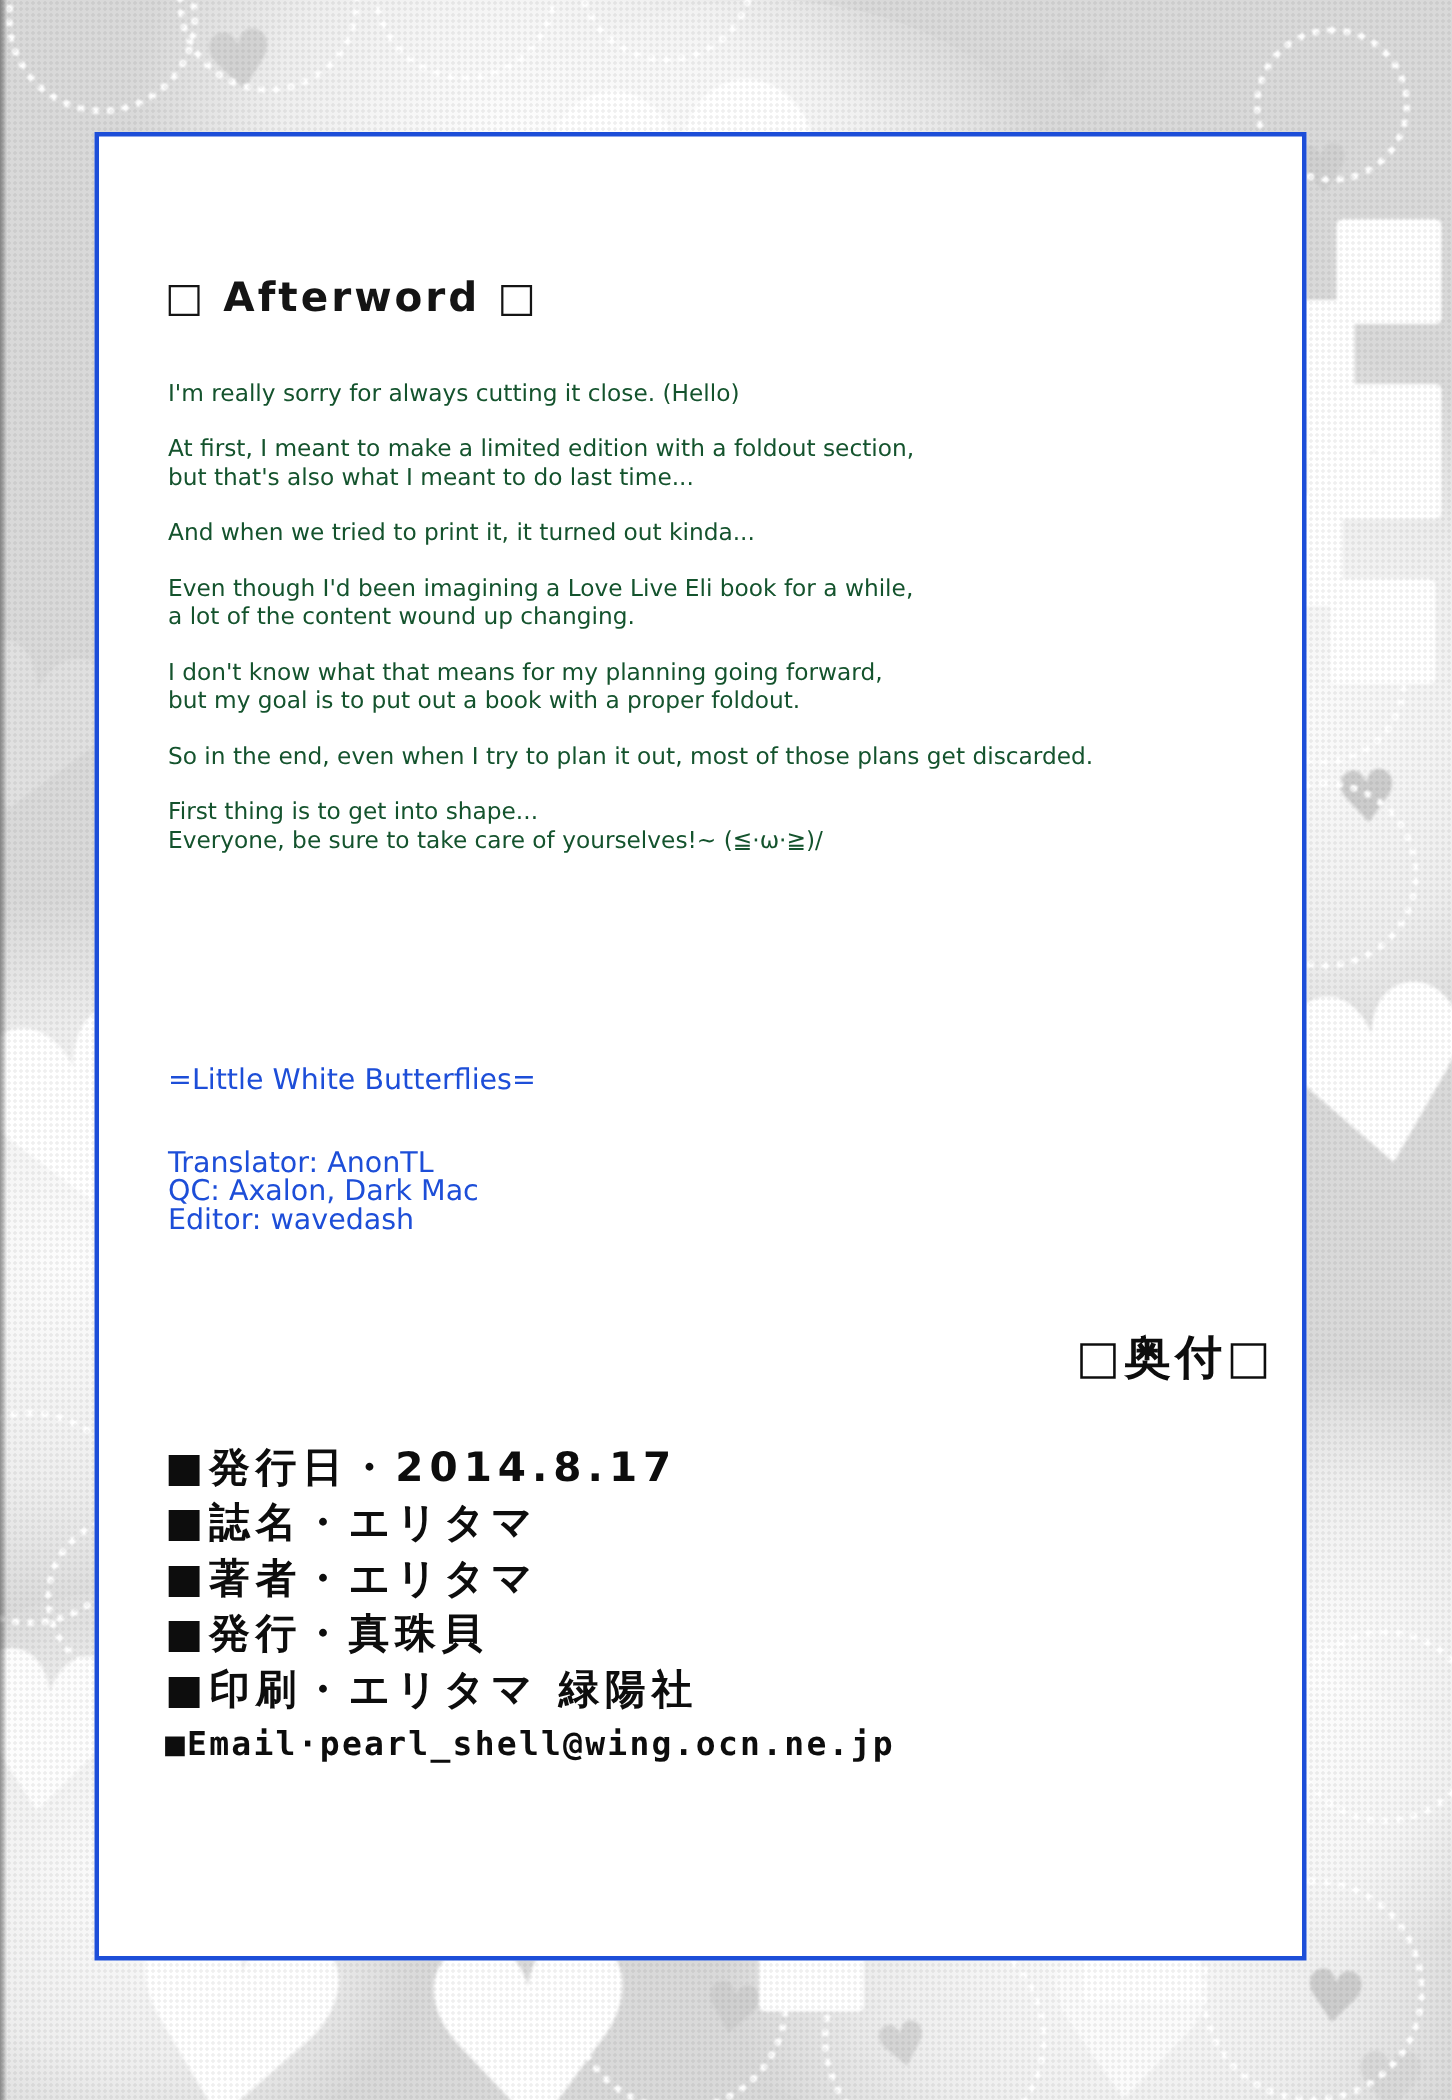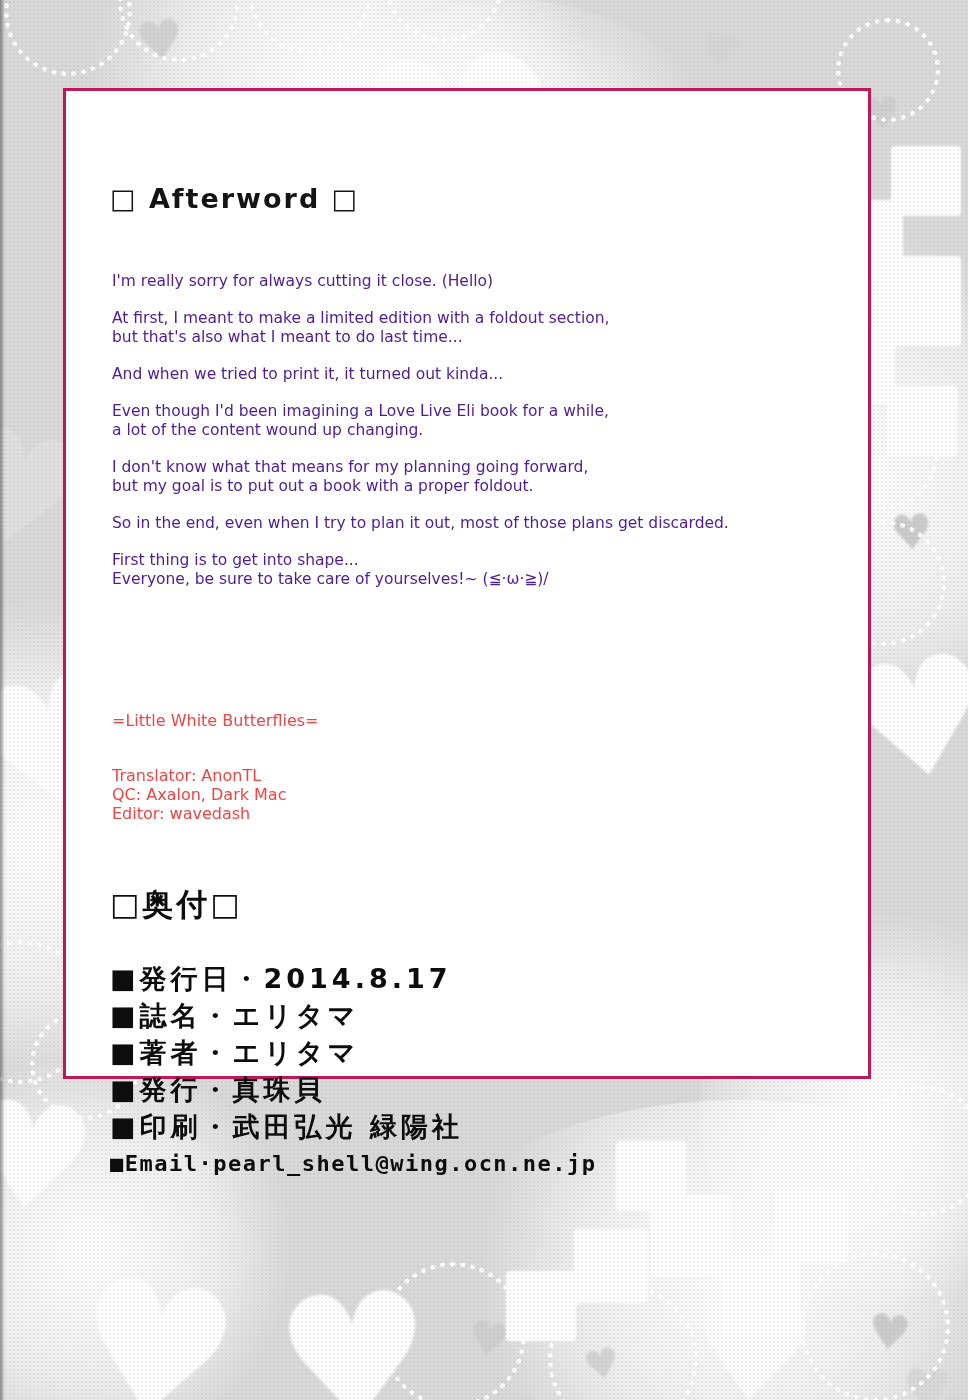--- a/index.html
+++ b/index.html
@@ -35,44 +35,45 @@
   }
   .puffs { position: absolute; z-index: 2; width: 2px; height: 2px; border-radius: 50%; filter: blur(1px); }
   .scan-edge {
     position: absolute; left: 0; top: 0; width: 5px; height: 100%; z-index: 6;
     background: linear-gradient(to right, rgba(45,45,45,0.5), rgba(45,45,45,0));
   }
 
   
   .page-box {
     position: absolute; left: 63px; top: 88px;
-    width: 808px; height: 991px;
+    width: 808px; height: 1219px;
     background: #ffffff;
-    border: 3px solid #be185d;
+    border: 3px solid #1d4ed8;
     z-index: 10;
   }
   .afterword-title {
     position: absolute; left: 44px; top: 92px;
     font-size: 27px; font-weight: bold; letter-spacing: 2px;
     color: #141414;
   }
   .afterword-body {
-    position: absolute; left: 46px; top: 181px; width: 730px;
-    font-size: 15.5px; line-height: 19px; color: #4c1d95;
+    position: absolute; left: 46px; top: 162px; width: 730px;
+    font-size: 15.5px; line-height: 19px; color: #14532d;
   }
   .para { white-space: pre-line; margin-bottom: 18px; }
   .credits {
     position: absolute; left: 46px; top: 620px; width: 600px;
-    font-size: 16px; line-height: 19px; color: #ef4444;
+    font-size: 19px; line-height: 19px; color: #1d4ed8;
   }
   .credits .group-name { margin-bottom: 36px; }
   .colophon { position: absolute; left: 44px; top: 793px; width: 740px; color: #0d0d0d; }
   .colophon-heading {
     font-size: 31px; font-weight: bold; letter-spacing: 3px;
     margin-bottom: 34px;
+    text-align: right;
   }
   .colophon-entry {
     font-size: 27px; font-weight: bold; letter-spacing: 4px;
     line-height: 37px; white-space: nowrap;
   }
   .colophon-entry.mono {
     font-family: "DejaVu Sans Mono", "Liberation Mono", monospace;
     font-size: 22px; letter-spacing: 1.5px; line-height: 37px;
   }
 </style>
@@ -149,16 +150,16 @@
     <div>QC: Axalon, Dark Mac</div>
     <div>Editor: wavedash</div>
   </div>
 
   <div class="colophon">
     <div class="colophon-heading">□奥付□</div>
     <div class="colophon-entry">■発行日・2014.8.17</div>
     <div class="colophon-entry">■誌名・エリタマ</div>
     <div class="colophon-entry">■著者・エリタマ</div>
     <div class="colophon-entry">■発行・真珠貝</div>
-    <div class="colophon-entry">■印刷・武田弘光  緑陽社</div>
+    <div class="colophon-entry">■印刷・エリタマ  緑陽社</div>
     <div class="colophon-entry mono">■Email·pearl_shell@wing.ocn.ne.jp</div>
   </div>
 </div>
 
 </body></html>

